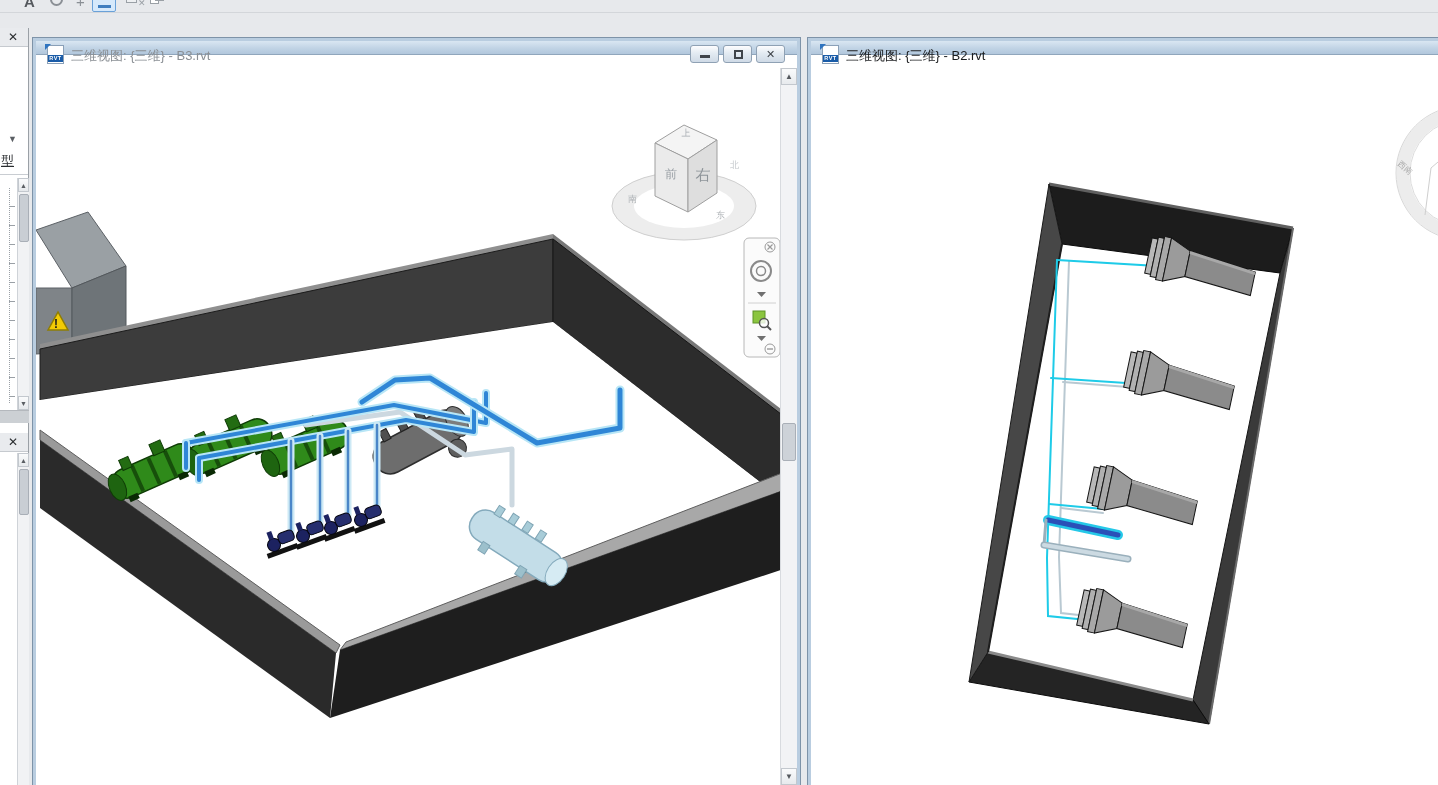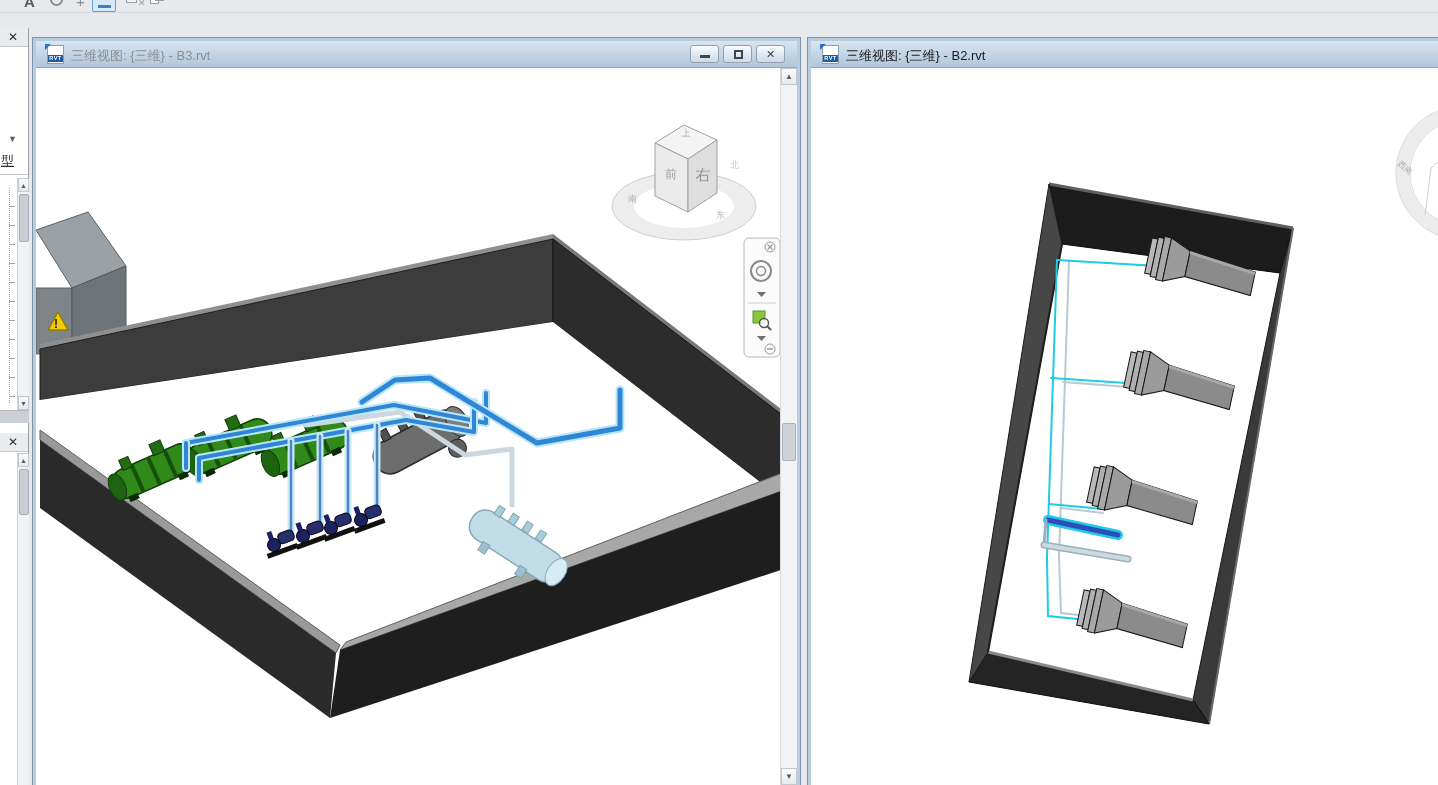--- a/index.html
+++ b/index.html
@@ -33,21 +33,21 @@
   .sb-thumb { position:absolute; left:1px; width:10px; background:#c9ced4; border:1px solid #a9afb7; border-radius:2px; }
   .gray-bar { position:absolute; left:0; top:382px; width:29px; height:13px; background:#ccd0d4; border-top:1px solid #b4b8bd; }
   .tree-line { position:absolute; left:9px; top:160px; height:215px; width:0; border-left:1px dotted #9aa0a6; }
   .tree-stubs { position:absolute; left:9px; top:160px; width:6px; height:215px;
      background:repeating-linear-gradient(to bottom, transparent 0 18px, #9aa0a6 18px 19px); }
 
   
   .child { position:absolute; top:38px; border:3px solid #b9cde0; outline:1px solid #7e93a8; background:#fff; }
   .win-b3 { left:33px; width:767px; height:750px; }
   .win-b2 { left:808px; width:700px; height:750px; }
-  .tbar { position:absolute; left:0; top:0; right:0; height:27px;
+  .tbar { position:absolute; left:0; top:0; right:0; height:14px;
      background:linear-gradient(#d9e6f2,#bfd2e4 60%,#b2c7dc); border-bottom:1px solid #90a6bc; }
   .tbar .ttl { position:absolute; left:35px; top:6px; font-size:13px; }
   .ttl-inactive { color:#8a8f94; }
   .ttl-active { color:#1a1c1e; }
   .rvt { position:absolute; left:11px; top:4px; width:17px; height:19px; background:#fff; border:1px solid #8aa0b8; }
   .rvt::before { content:""; position:absolute; left:-3px; top:-2px; border-left:6px solid #2f74c0; border-bottom:6px solid transparent; }
   .rvt b { position:absolute; left:0; right:0; bottom:1px; height:7px; background:#1a5ca8; color:#fff; font-size:5.5px; font-weight:bold; text-align:center; line-height:7px; letter-spacing:.5px; }
   .wbtns { position:absolute; right:12px; top:4px; display:flex; gap:4px; }
   .wbtn { width:29px; height:18px; border:1px solid #8fa1b4; border-radius:3px;
      background:linear-gradient(#fdfdfe,#e3ebf2 45%,#cfdae6); position:relative; }

